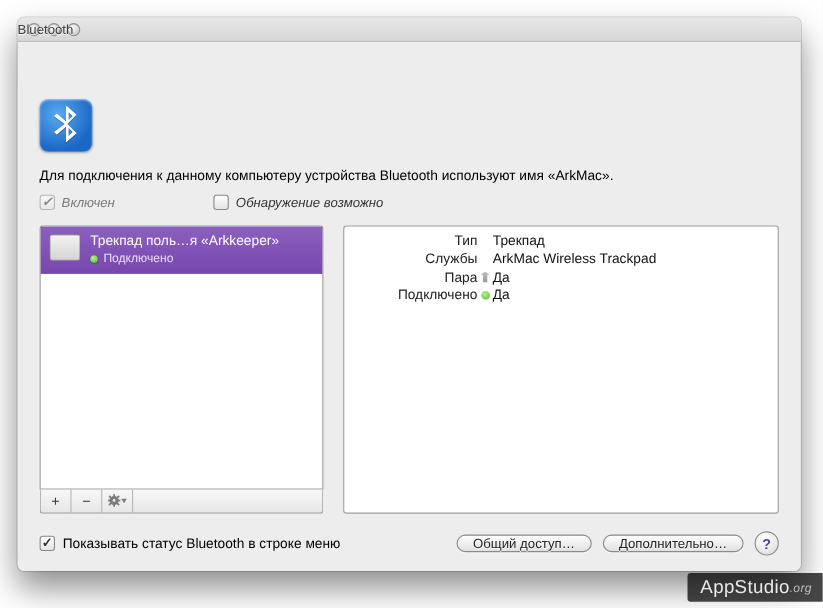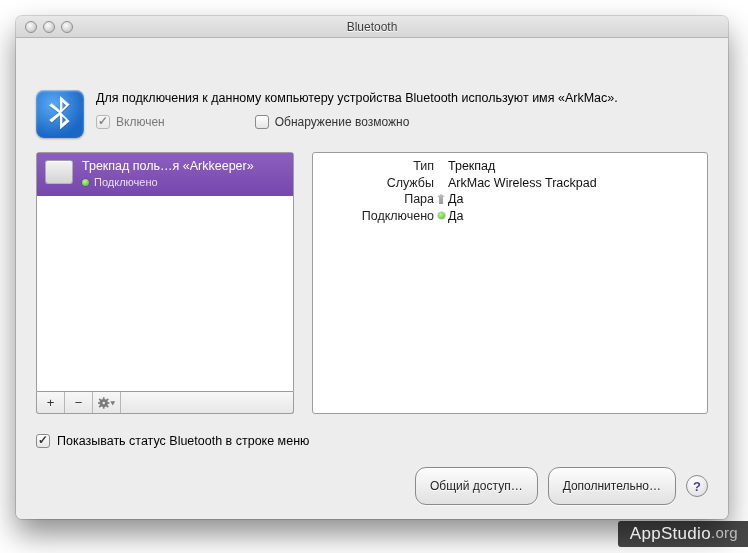--- a/index.html
+++ b/index.html
@@ -31,21 +31,21 @@
     align-items: center;
     position: relative;
   }
   .traffic { display: flex; gap: 6px; margin-left: 9px; }
   .tl-btn {
     width: 12px; height: 12px; border-radius: 50%;
     background: radial-gradient(circle at 40% 35%, #fcfcfc, #b8b8b8);
     border: 1px solid #8f8f8f;
   }
   .title-text {
-    position: absolute; left: 0; right: 0; text-align: center;
+    position: absolute; left: 0; right: 0; text-align: left;
     font-size: 12px; color: #3a3a3a;
     text-shadow: 0 1px 0 #fff;
   }
   
   .toolbar {
     height: 36px;
     background: linear-gradient(#d9d9d9, #c3c3c3);
     border-bottom: 1px solid #8e8e8e;
     display: flex; align-items: center;
     padding: 0 10px;
@@ -90,33 +90,33 @@
   .search-wrap input {
     border: none; outline: none; background: transparent;
     font-size: 11px; width: 100%; padding: 0 6px;
   }
   
   .content {
     position: absolute; top: 58px; left: 0; right: 0; bottom: 0;
     background: #ededed;
     padding: 14px 20px 16px 20px;
   }
-  .header-row { display: flex; align-items: flex-start; gap: 12px; }
+  .header-row { display: flex; align-items: flex-start; gap: 12px; flex-direction: column; }
   .bt-icon {
     width: 48px; height: 48px; border-radius: 8px;
     background: radial-gradient(circle at 35% 30%, #5aa9f3, #1b67c5 70%);
     display: flex; align-items: center; justify-content: center;
     box-shadow: inset 0 1px 2px rgba(255,255,255,0.6), 0 1px 2px rgba(0,0,0,0.3);
     flex: none;
     margin-top: 2px;
   }
   .bt-icon svg { filter: drop-shadow(0 1px 0 rgba(0,0,0,.25)); }
   .header-text { font-size: 12.5px; line-height: 1.35; padding-top: 2px; }
   .checks { display: flex; gap: 90px; margin-top: 8px; align-items: center; }
-  .chk { display: inline-flex; align-items: center; gap: 6px; color: #333; }
+  .chk { display: inline-flex; align-items: center; gap: 6px; color: #333; font-style: italic; }
   .cb {
     width: 14px; height: 14px; border-radius: 3px;
     border: 1px solid #8a8a8a;
     background: linear-gradient(#fefefe,#e5e5e5);
     box-shadow: inset 0 1px 0 rgba(255,255,255,.8);
     display: inline-flex; align-items: center; justify-content: center;
     position: relative;
   }
   .cb.checked::after {
     content: "✓"; color: #333; font-size: 12px; font-weight: bold;
@@ -198,21 +198,21 @@
     margin-top: 20px;
     display: flex; align-items: center; gap: 7px;
     font-size: 12.5px;
   }
 
   .footer-btns {
     position: absolute; right: 20px; bottom: 14px;
     display: flex; align-items: center; gap: 10px;
   }
   .round-btn {
-    height: 38px; padding: 0 14px;
+    height: 16px; padding: 0 14px;
     border: 1px solid #8a8a8a; border-radius: 11px;
     background: linear-gradient(#fdfdfd,#e1e1e1);
     box-shadow: inset 0 1px 0 rgba(255,255,255,.8), 0 1px 0 rgba(255,255,255,.6);
     font-size: 12px; color: #222;
     text-shadow: 0 1px 0 #fff;
     display: inline-flex; align-items: center;
   }
   .help-btn {
     width: 22px; height: 22px; border-radius: 50%;
     border: 1px solid #8a8a8a;
@@ -225,21 +225,21 @@
   .watermark {
     position: absolute; right: 0; bottom: 6px;
     background: rgba(0,0,0,0.72);
     color: #eaeaea;
     font-family: "Helvetica Neue", Arial, sans-serif;
     font-size: 17px;
     padding: 3px 10px 3px 12px;
     border-radius: 3px 0 0 3px;
     letter-spacing: .3px;
   }
-  .watermark .org { color: #bdbdbd; font-size: 15px; vertical-align: 1px; }
+  .watermark .org { color: #bdbdbd; font-size: 11px; vertical-align: 1px; font-style: italic; }
 </style>
 </head>
 <body>
 
 <div class="shadow-wrap">
 
   <div class="titlebar">
     <div class="traffic">
       <div class="tl-btn"></div>
       <div class="tl-btn"></div>

